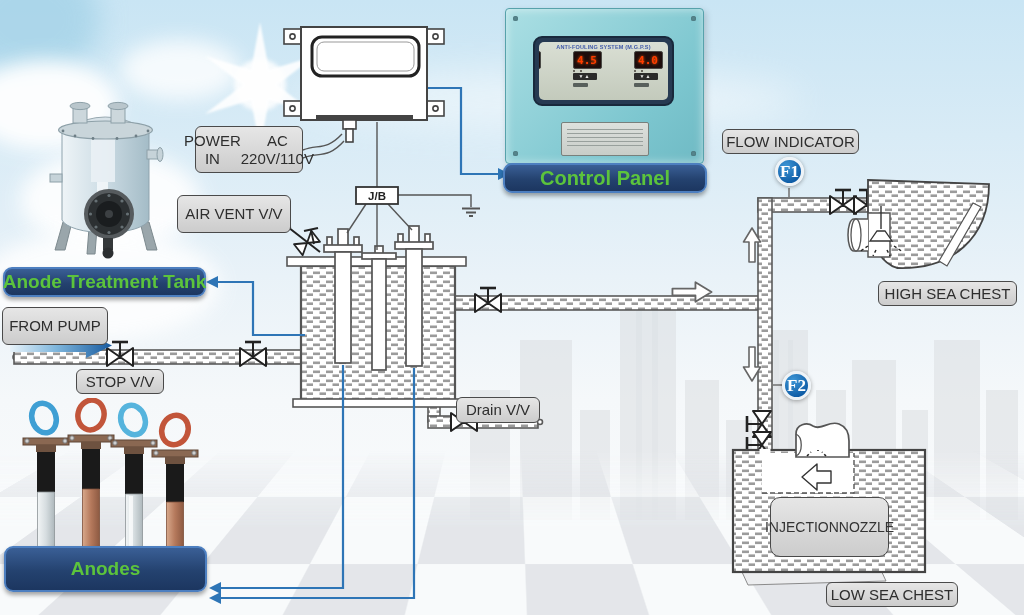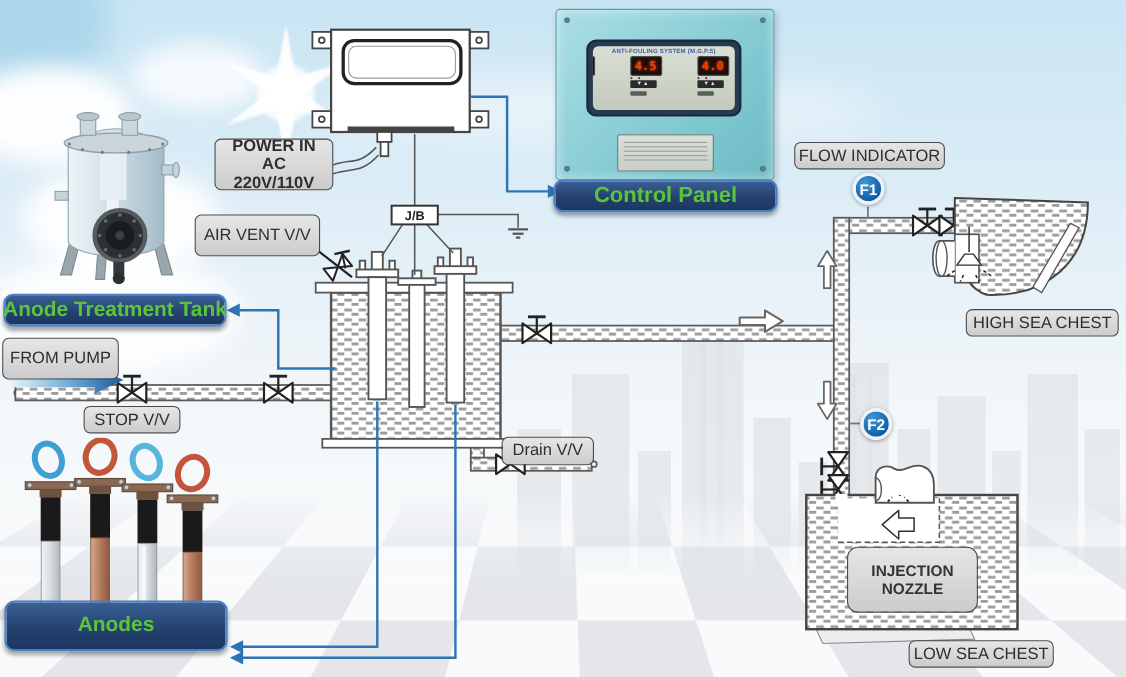--- a/index.html
+++ b/index.html
@@ -22,36 +22,37 @@
   }
   
   .callout{
     position:absolute;box-sizing:border-box;
     background:linear-gradient(#e6e6e6,#cccccc);
     border:1.6px solid #4a4a4a;border-radius:6px;
     color:#2e2e2e;font-size:15px;line-height:1.15;
     display:flex;align-items:center;justify-content:center;text-align:center;
     padding:2px 6px;white-space:nowrap;
   }
-  .callout.two-line{white-space:normal;flex-direction:column;font-weight:bold;}
+  .callout.two-line{white-space:normal;flex-direction:row;}
   .callout.big{font-size:14px;border-radius:10px;color:#333;}
   .navy-label{
     position:absolute;box-sizing:border-box;
     background:linear-gradient(#3a5f96,#24426f 55%,#1c3660);
     border:2px solid #4d7fc0;border-radius:9px;
     color:#5cc43c;font-size:19px;font-weight:600;
     display:flex;align-items:center;justify-content:center;text-align:center;
     box-shadow:0 3px 4px rgba(0,0,0,.35);white-space:nowrap;
   }
   .fbadge{
     position:absolute;width:29px;height:29px;border-radius:50%;box-sizing:border-box;
     background:radial-gradient(circle at 35% 28%,#3f97d6,#0e5ca6 75%);
-    border:3px solid #eef3f7;color:#fff;font-weight:bold;font-size:14px;
+    border:3px solid #eef3f7;color:#fff;font-weight:bold;font-size:17px;
     display:flex;align-items:center;justify-content:center;
     box-shadow:0 1px 4px rgba(0,0,0,.35);
+    font-family:Liberation Serif, serif;
   }
   
   #cp-photo{
     position:absolute;left:505px;top:8px;width:197px;height:154px;
     background:linear-gradient(135deg,#abdfe4,#7cc6cf 70%,#6fbac4);
     border:1px solid #57a2ab;border-radius:4px;
     box-shadow:inset 0 0 10px rgba(255,255,255,.55),2px 3px 7px rgba(0,0,0,.18);
   }
   .screw{position:absolute;width:5px;height:5px;border-radius:50%;background:#55858c;box-shadow:inset 0 0 1px #2e4a4f;}
   #cp-bezel{

